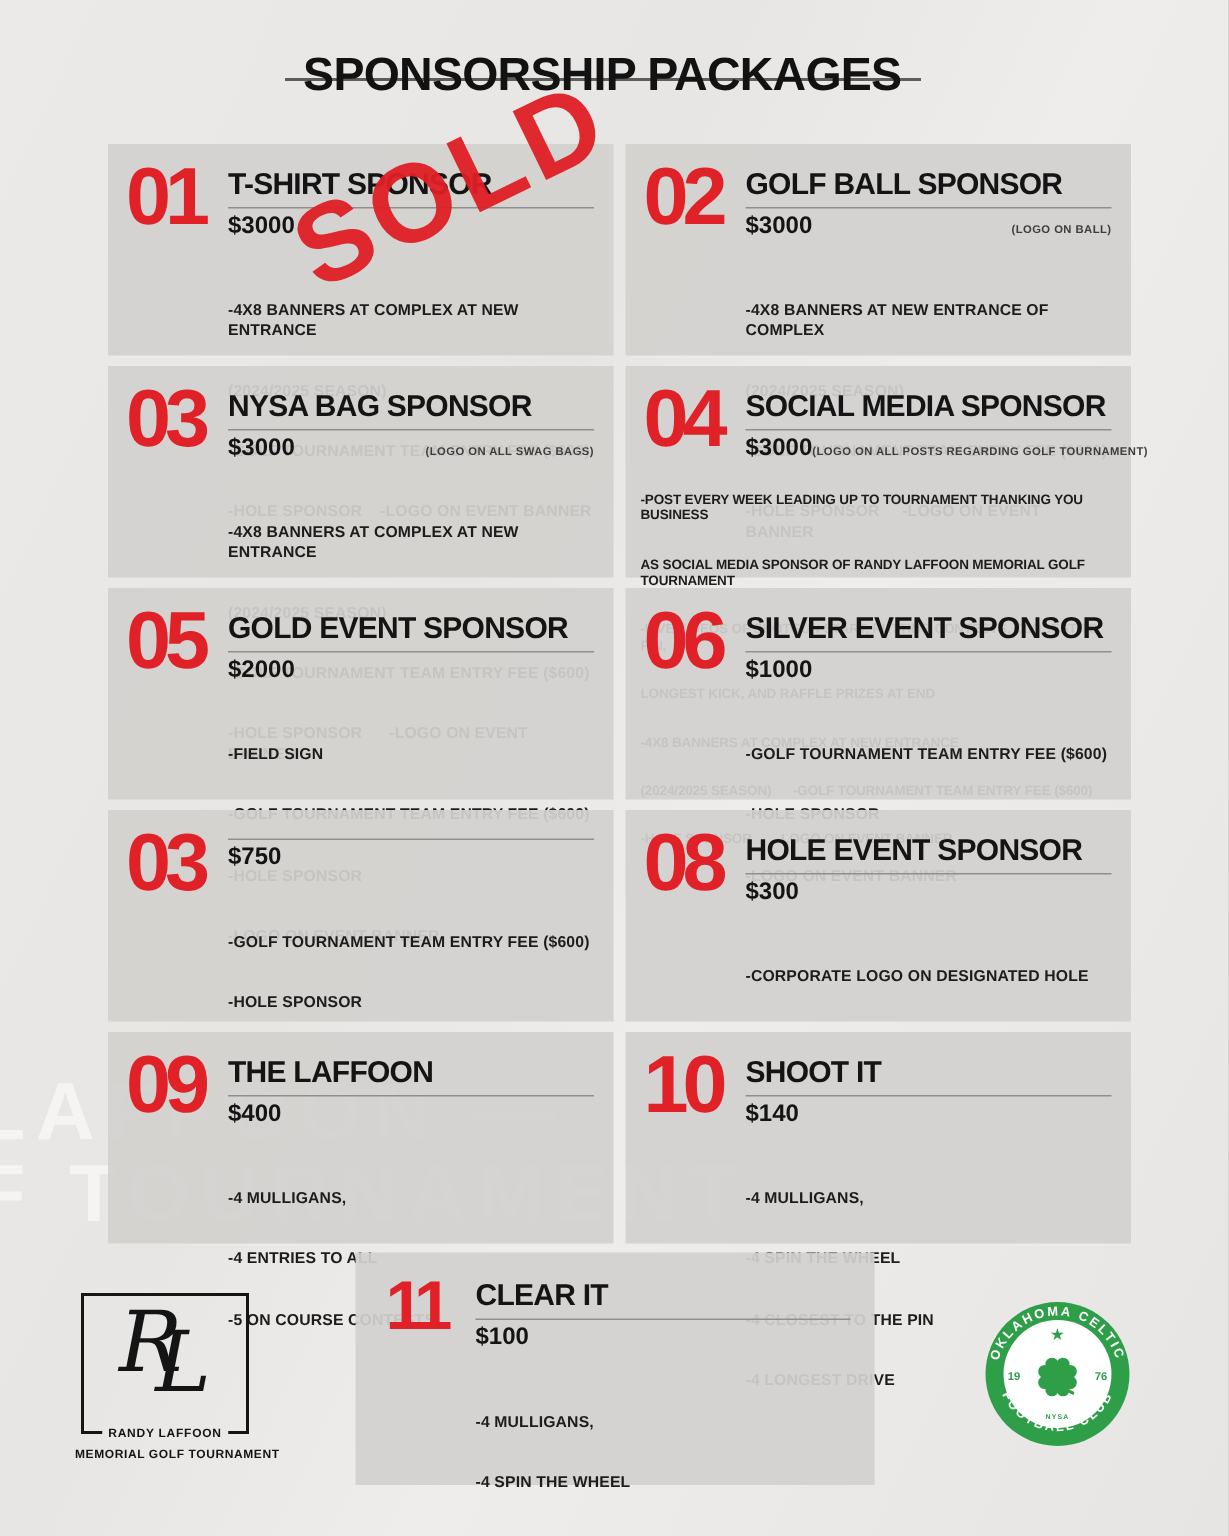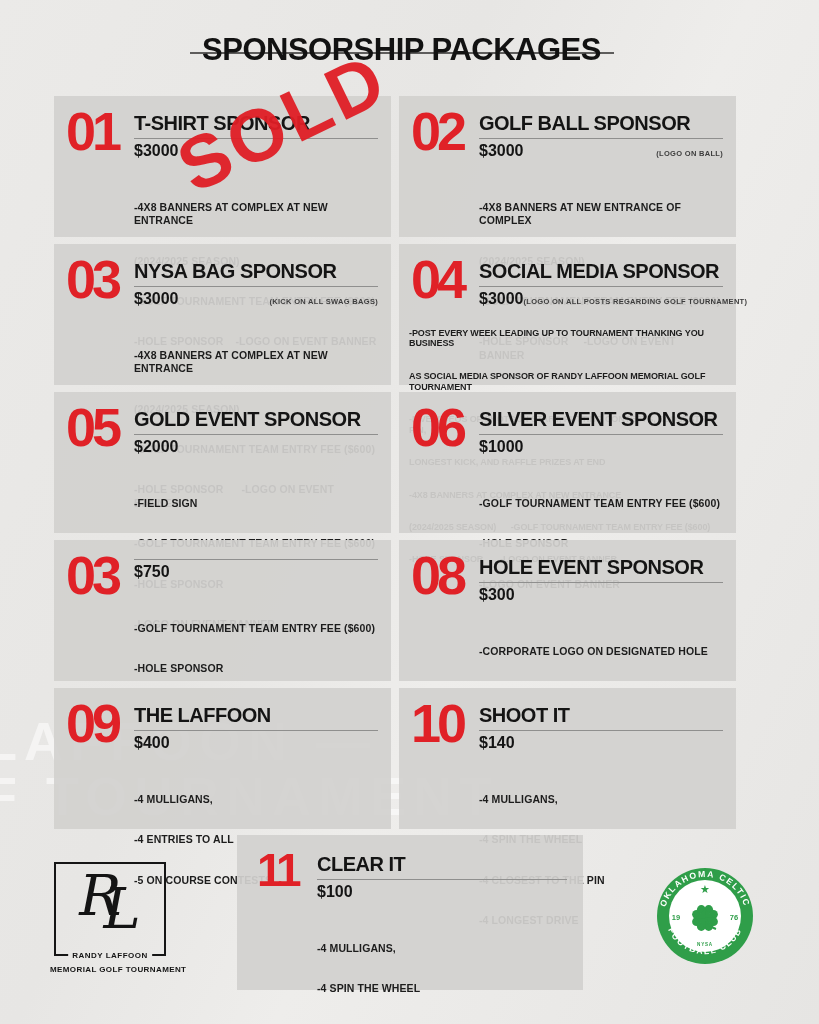--- a/index.html
+++ b/index.html
@@ -25,21 +25,21 @@
   .title-line {
     position: absolute; top: 20px; left: 50%; transform: translateX(-50%);
     width: 424px; height: 2px; background: #5e5d5c;
   }
   .page-title {
     position: relative; display: inline-block;
     font-size: 31px; font-weight: bold; letter-spacing: -0.5px; color: #121212;
   }
   
   .cards {
-    position: absolute; left: 54px; top: 96px; width: 682px; z-index: 2;
+    position: absolute; left: 72px; top: 96px; width: 682px; z-index: 2;
     display: grid; grid-template-columns: 337px 337px;
     grid-auto-rows: 141px; gap: 7px 8px;
   }
   .card { position: relative; background: rgba(210,209,207,0.93); }
   .num {
     position: absolute; left: 12px; top: 8px;
     font-size: 54px; line-height: 1; font-weight: bold; letter-spacing: -4px;
     color: #e02127;
   }
   .content { margin-left: 80px; margin-right: 13px; padding-top: 16px; }
@@ -141,21 +141,21 @@
       </div>
     </div>
 
     <div class="card">
       <div class="num">03</div>
       <div class="content">
         <div class="card-title">NYSA BAG SPONSOR</div>
         <div class="rule"></div>
         <div class="price-row">
           <span class="price">$3000</span>
-          <span class="note">(KICK ON ALL SWAG BAGS)</span>
+          <span class="note">(LOGO ON ALL SWAG BAGS)</span>
         </div>
         <div class="details">
           <div>-4X8 BANNERS AT COMPLEX AT NEW ENTRANCE</div>
           <div>(2024/2025 SEASON)</div>
           <div>-GOLF TOURNAMENT TEAM ENTRY FEE ($600)</div>
           <div>-HOLE SPONSOR      -LOGO ON EVENT BANNER</div>
         </div>
       </div>
     </div>
 

